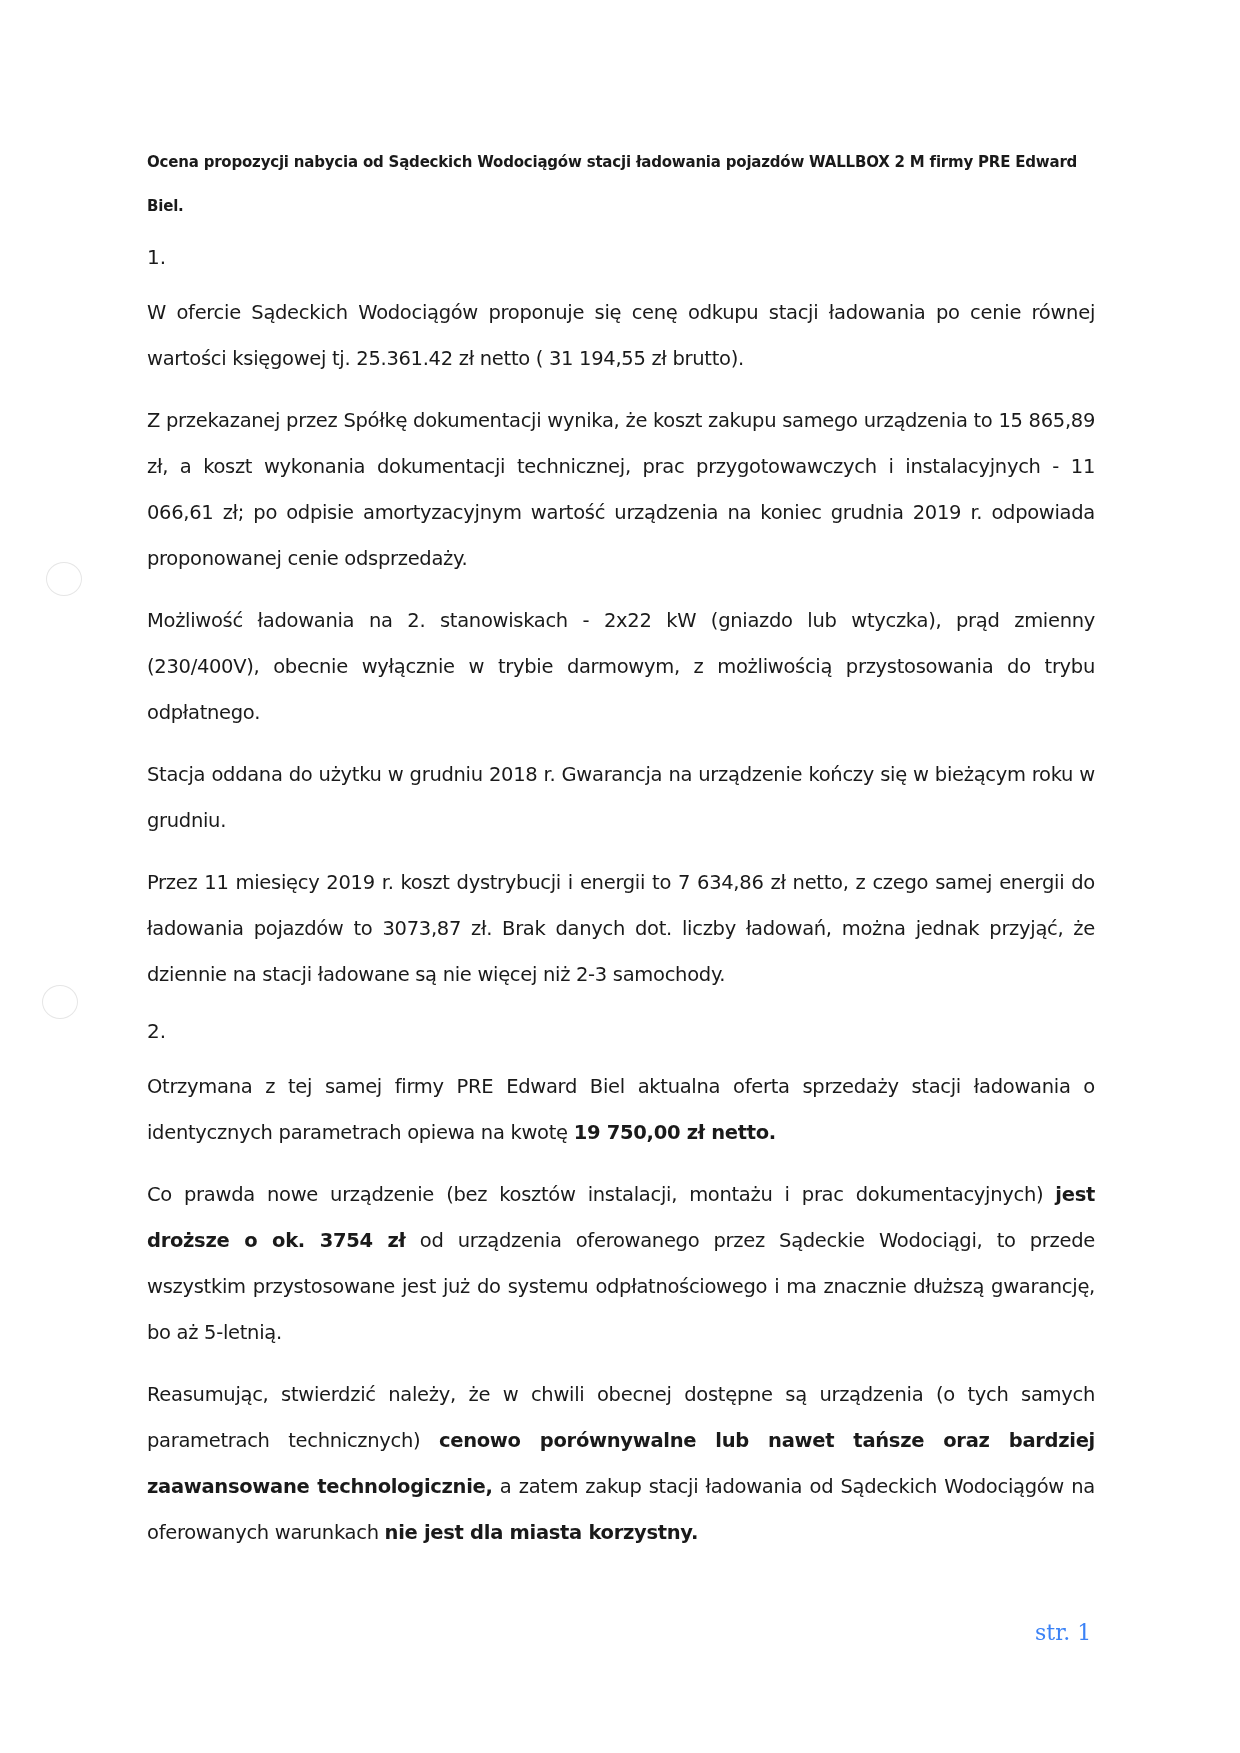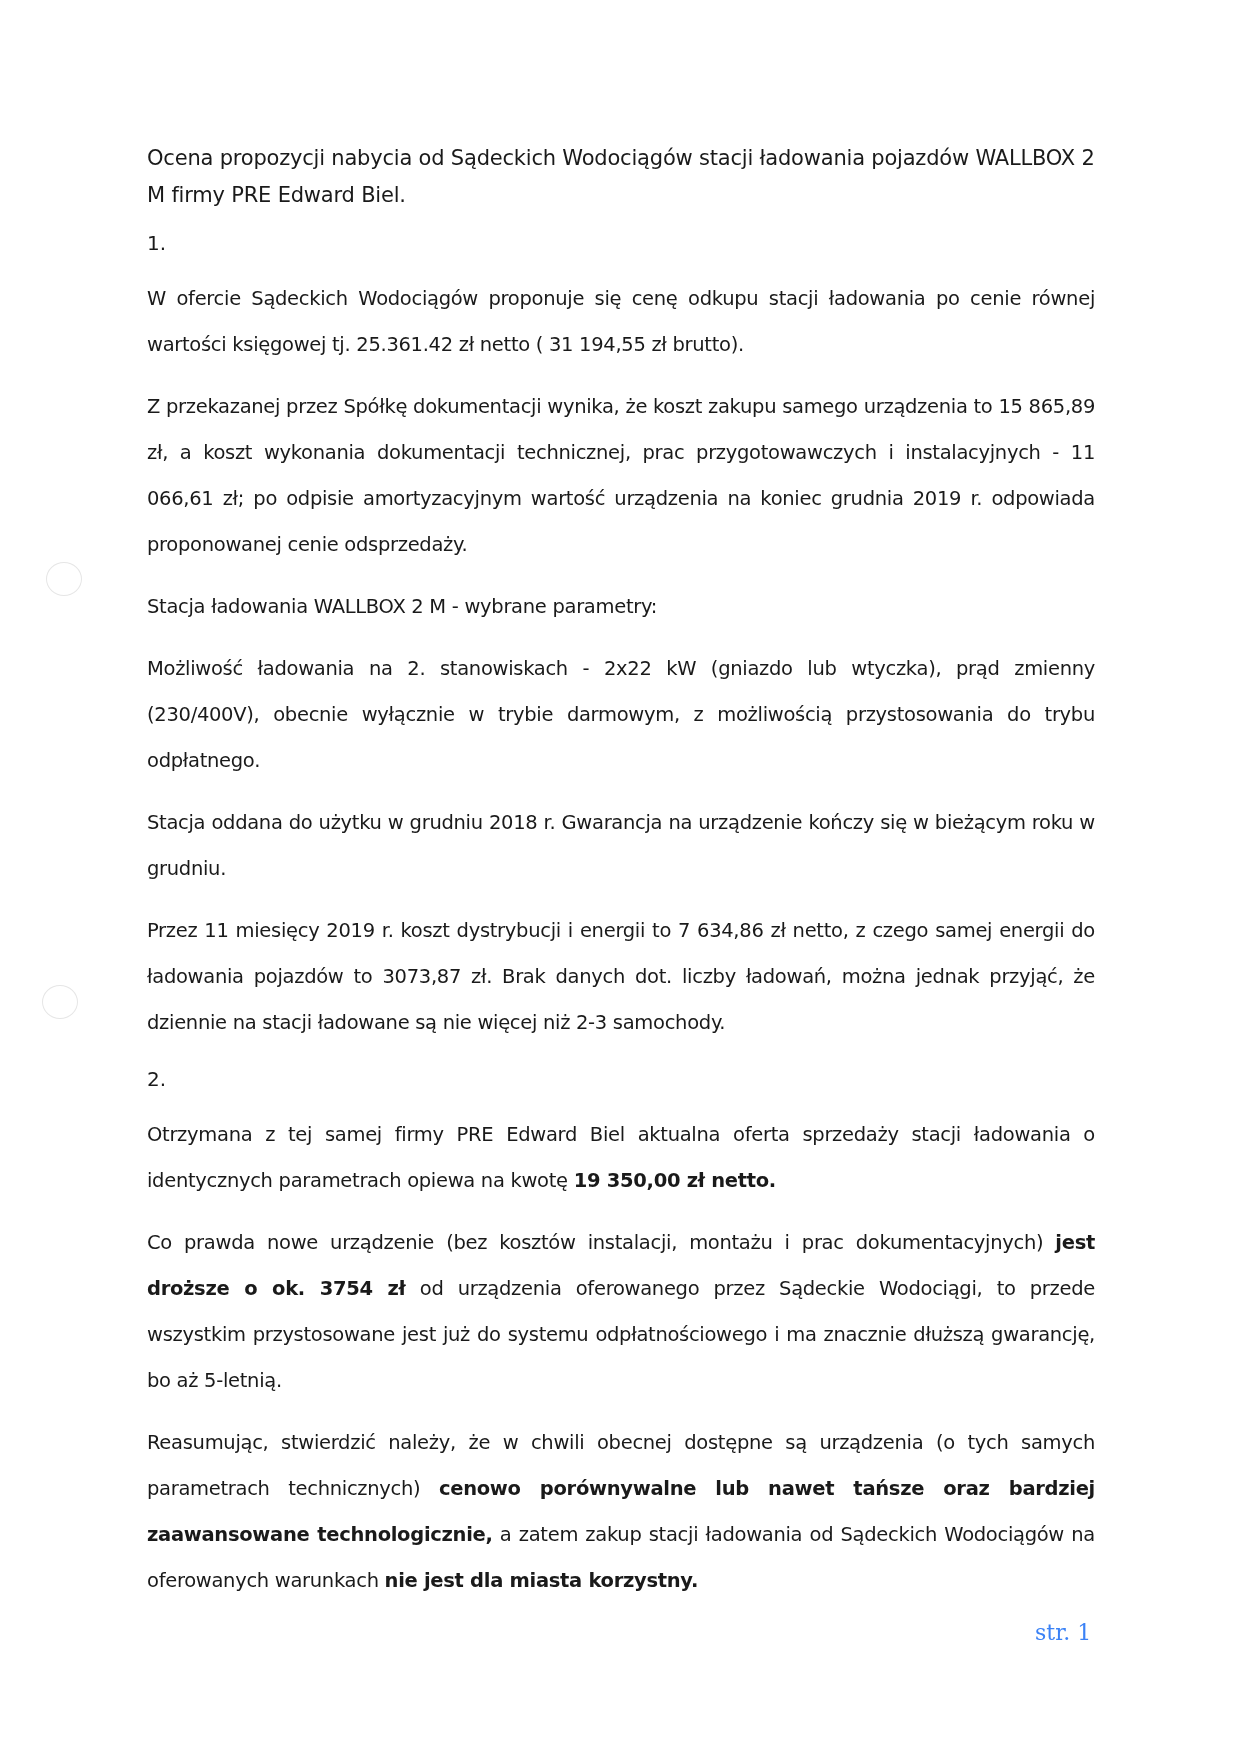--- a/index.html
+++ b/index.html
@@ -10,23 +10,23 @@
     overflow: hidden;
     color: #1a1a1a;
     font-family: "DejaVu Sans", sans-serif;
   }
   .page {
     position: absolute;
     left: 147px; top: 140px;
     width: 948px;
   }
   .title {
-    font-weight: normal;
-    font-size: 21px;
-    line-height: 37px;
+    font-weight: bold;
+    font-size: 15px;
+    line-height: 44px;
     margin: 0 0 12px 0;
     letter-spacing: -0.2px;
   }
   .section-num {
     font-size: 20px;
     line-height: 34px;
     margin: 0 0 16px 0;
   }
   .para {
     font-size: 19.5px;
@@ -55,24 +55,23 @@
 
 <div class="punch-hole" style="left:46px; top:562px;"></div>
 <div class="punch-hole" style="left:42px; top:985px;"></div>
 
 <div class="page">
   <h1 class="title">Ocena propozycji nabycia od Sądeckich Wodociągów stacji ładowania pojazdów WALLBOX 2 M firmy PRE Edward Biel.</h1>
   <div id="sections">
       <div class="section-num">1.</div>
       <p class="para"><span>W ofercie Sądeckich Wodociągów proponuje się cenę odkupu stacji ładowania po cenie równej wartości księgowej tj. 25.361.42 zł netto ( 31 194,55 zł brutto).</span></p>
       <p class="para"><span>Z przekazanej przez Spółkę dokumentacji wynika, że koszt zakupu samego urządzenia to 15 865,89 zł, a koszt wykonania dokumentacji technicznej, prac przygotowawczych i instalacyjnych - 11 066,61 zł; po odpisie amortyzacyjnym wartość urządzenia na koniec grudnia 2019 r. odpowiada proponowanej cenie odsprzedaży.</span></p>
-      <p class="para"><span>Stacja ładowania WALLBOX 2 M - wybrane parametry:</span></p>
       <p class="para"><span>Możliwość ładowania na 2. stanowiskach - 2x22 kW (gniazdo lub wtyczka), prąd zmienny (230/400V), obecnie wyłącznie w trybie darmowym, z możliwością przystosowania do trybu odpłatnego.</span></p>
       <p class="para"><span>Stacja oddana do użytku w grudniu 2018 r. Gwarancja na urządzenie kończy się w bieżącym roku w grudniu.</span></p>
       <p class="para"><span>Przez 11 miesięcy 2019 r. koszt dystrybucji i energii to 7 634,86 zł netto, z czego samej energii do ładowania pojazdów to 3073,87 zł. Brak danych dot. liczby ładowań, można jednak przyjąć, że dziennie na stacji ładowane są nie więcej niż 2-3 samochody.</span></p>
       <div class="section-num">2.</div>
-      <p class="para"><span>Otrzymana z tej samej firmy PRE Edward Biel aktualna oferta sprzedaży stacji ładowania o identycznych parametrach opiewa na kwotę </span><b>19 350,00 zł netto.</b></p>
+      <p class="para"><span>Otrzymana z tej samej firmy PRE Edward Biel aktualna oferta sprzedaży stacji ładowania o identycznych parametrach opiewa na kwotę </span><b>19 750,00 zł netto.</b></p>
       <p class="para"><span>Co prawda nowe urządzenie (bez kosztów instalacji, montażu i prac dokumentacyjnych) </span><b>jest droższe o ok. 3754 zł</b><span> od urządzenia oferowanego przez Sądeckie Wodociągi, to przede wszystkim przystosowane jest już do systemu odpłatnościowego i ma znacznie dłuższą gwarancję, bo aż 5-letnią.</span></p>
       <p class="para"><span>Reasumując, stwierdzić należy, że w chwili obecnej dostępne są urządzenia (o tych samych parametrach technicznych) </span><b>cenowo porównywalne lub nawet tańsze oraz bardziej zaawansowane technologicznie,</b><span> a zatem zakup stacji ładowania od Sądeckich Wodociągów na oferowanych warunkach </span><b>nie jest dla miasta korzystny.</b></p>
     </div>
 </div>
 
 <div class="page-number">str. 1</div>
 
 </body></html>

